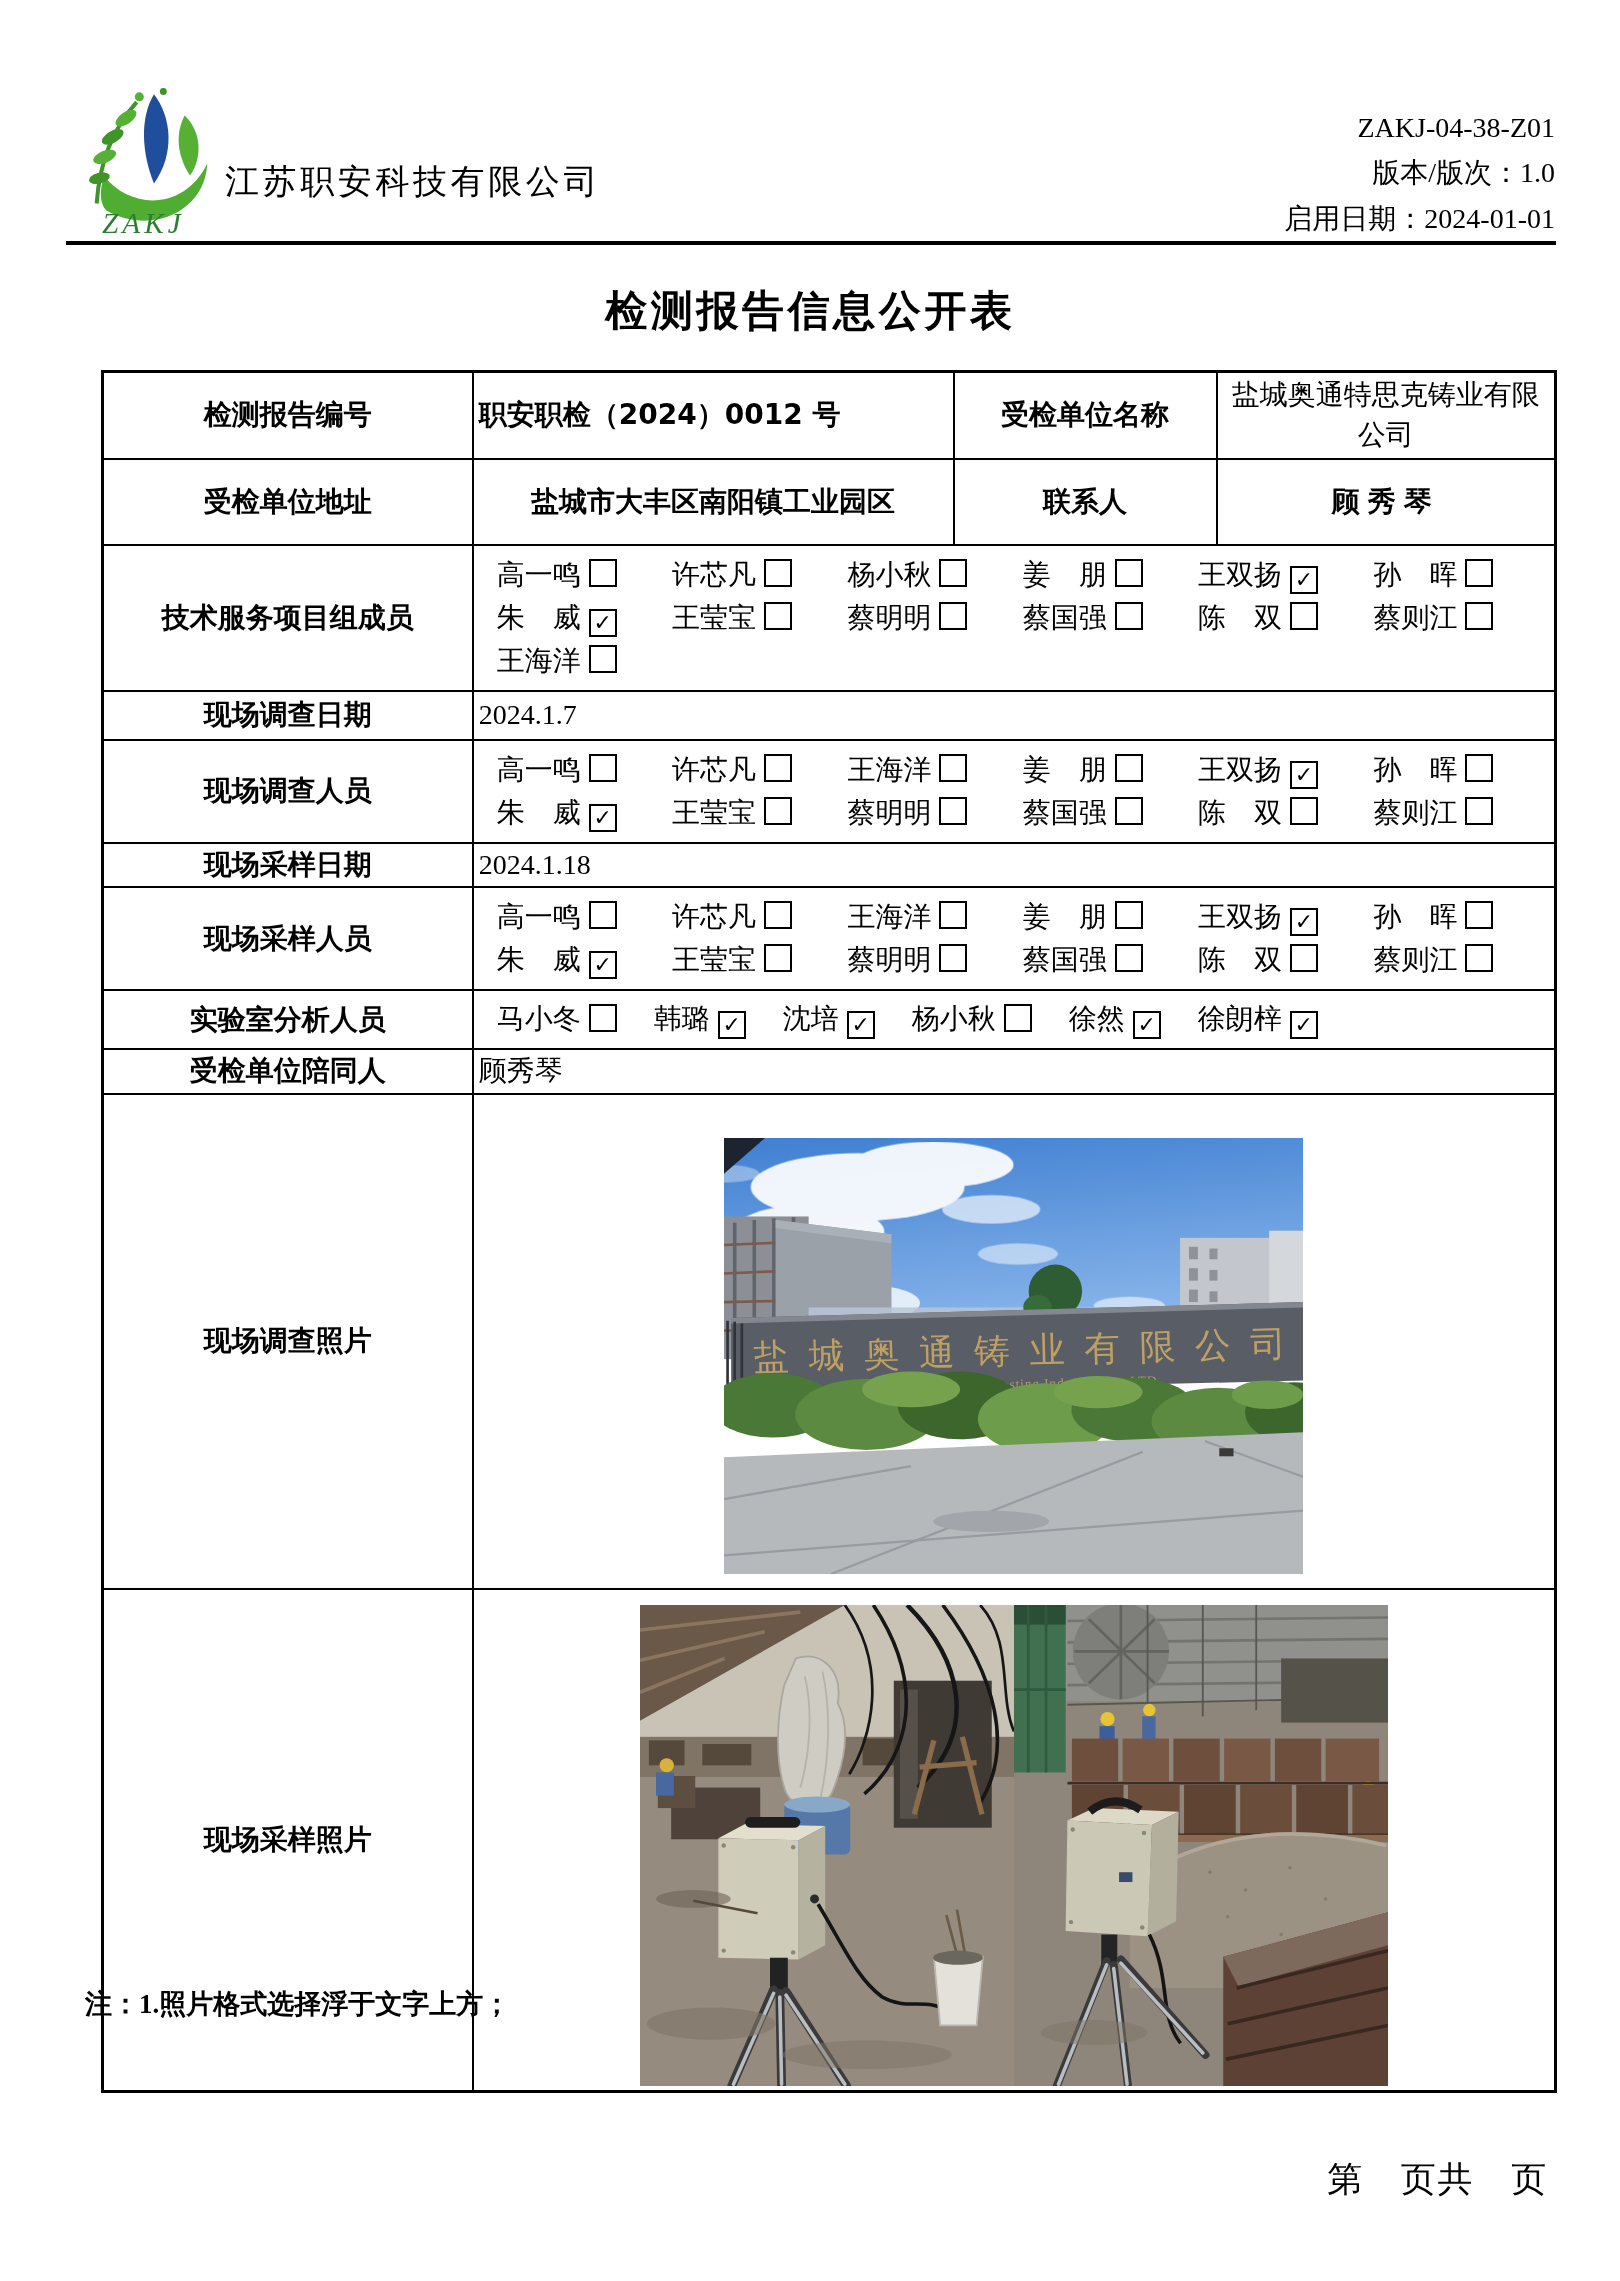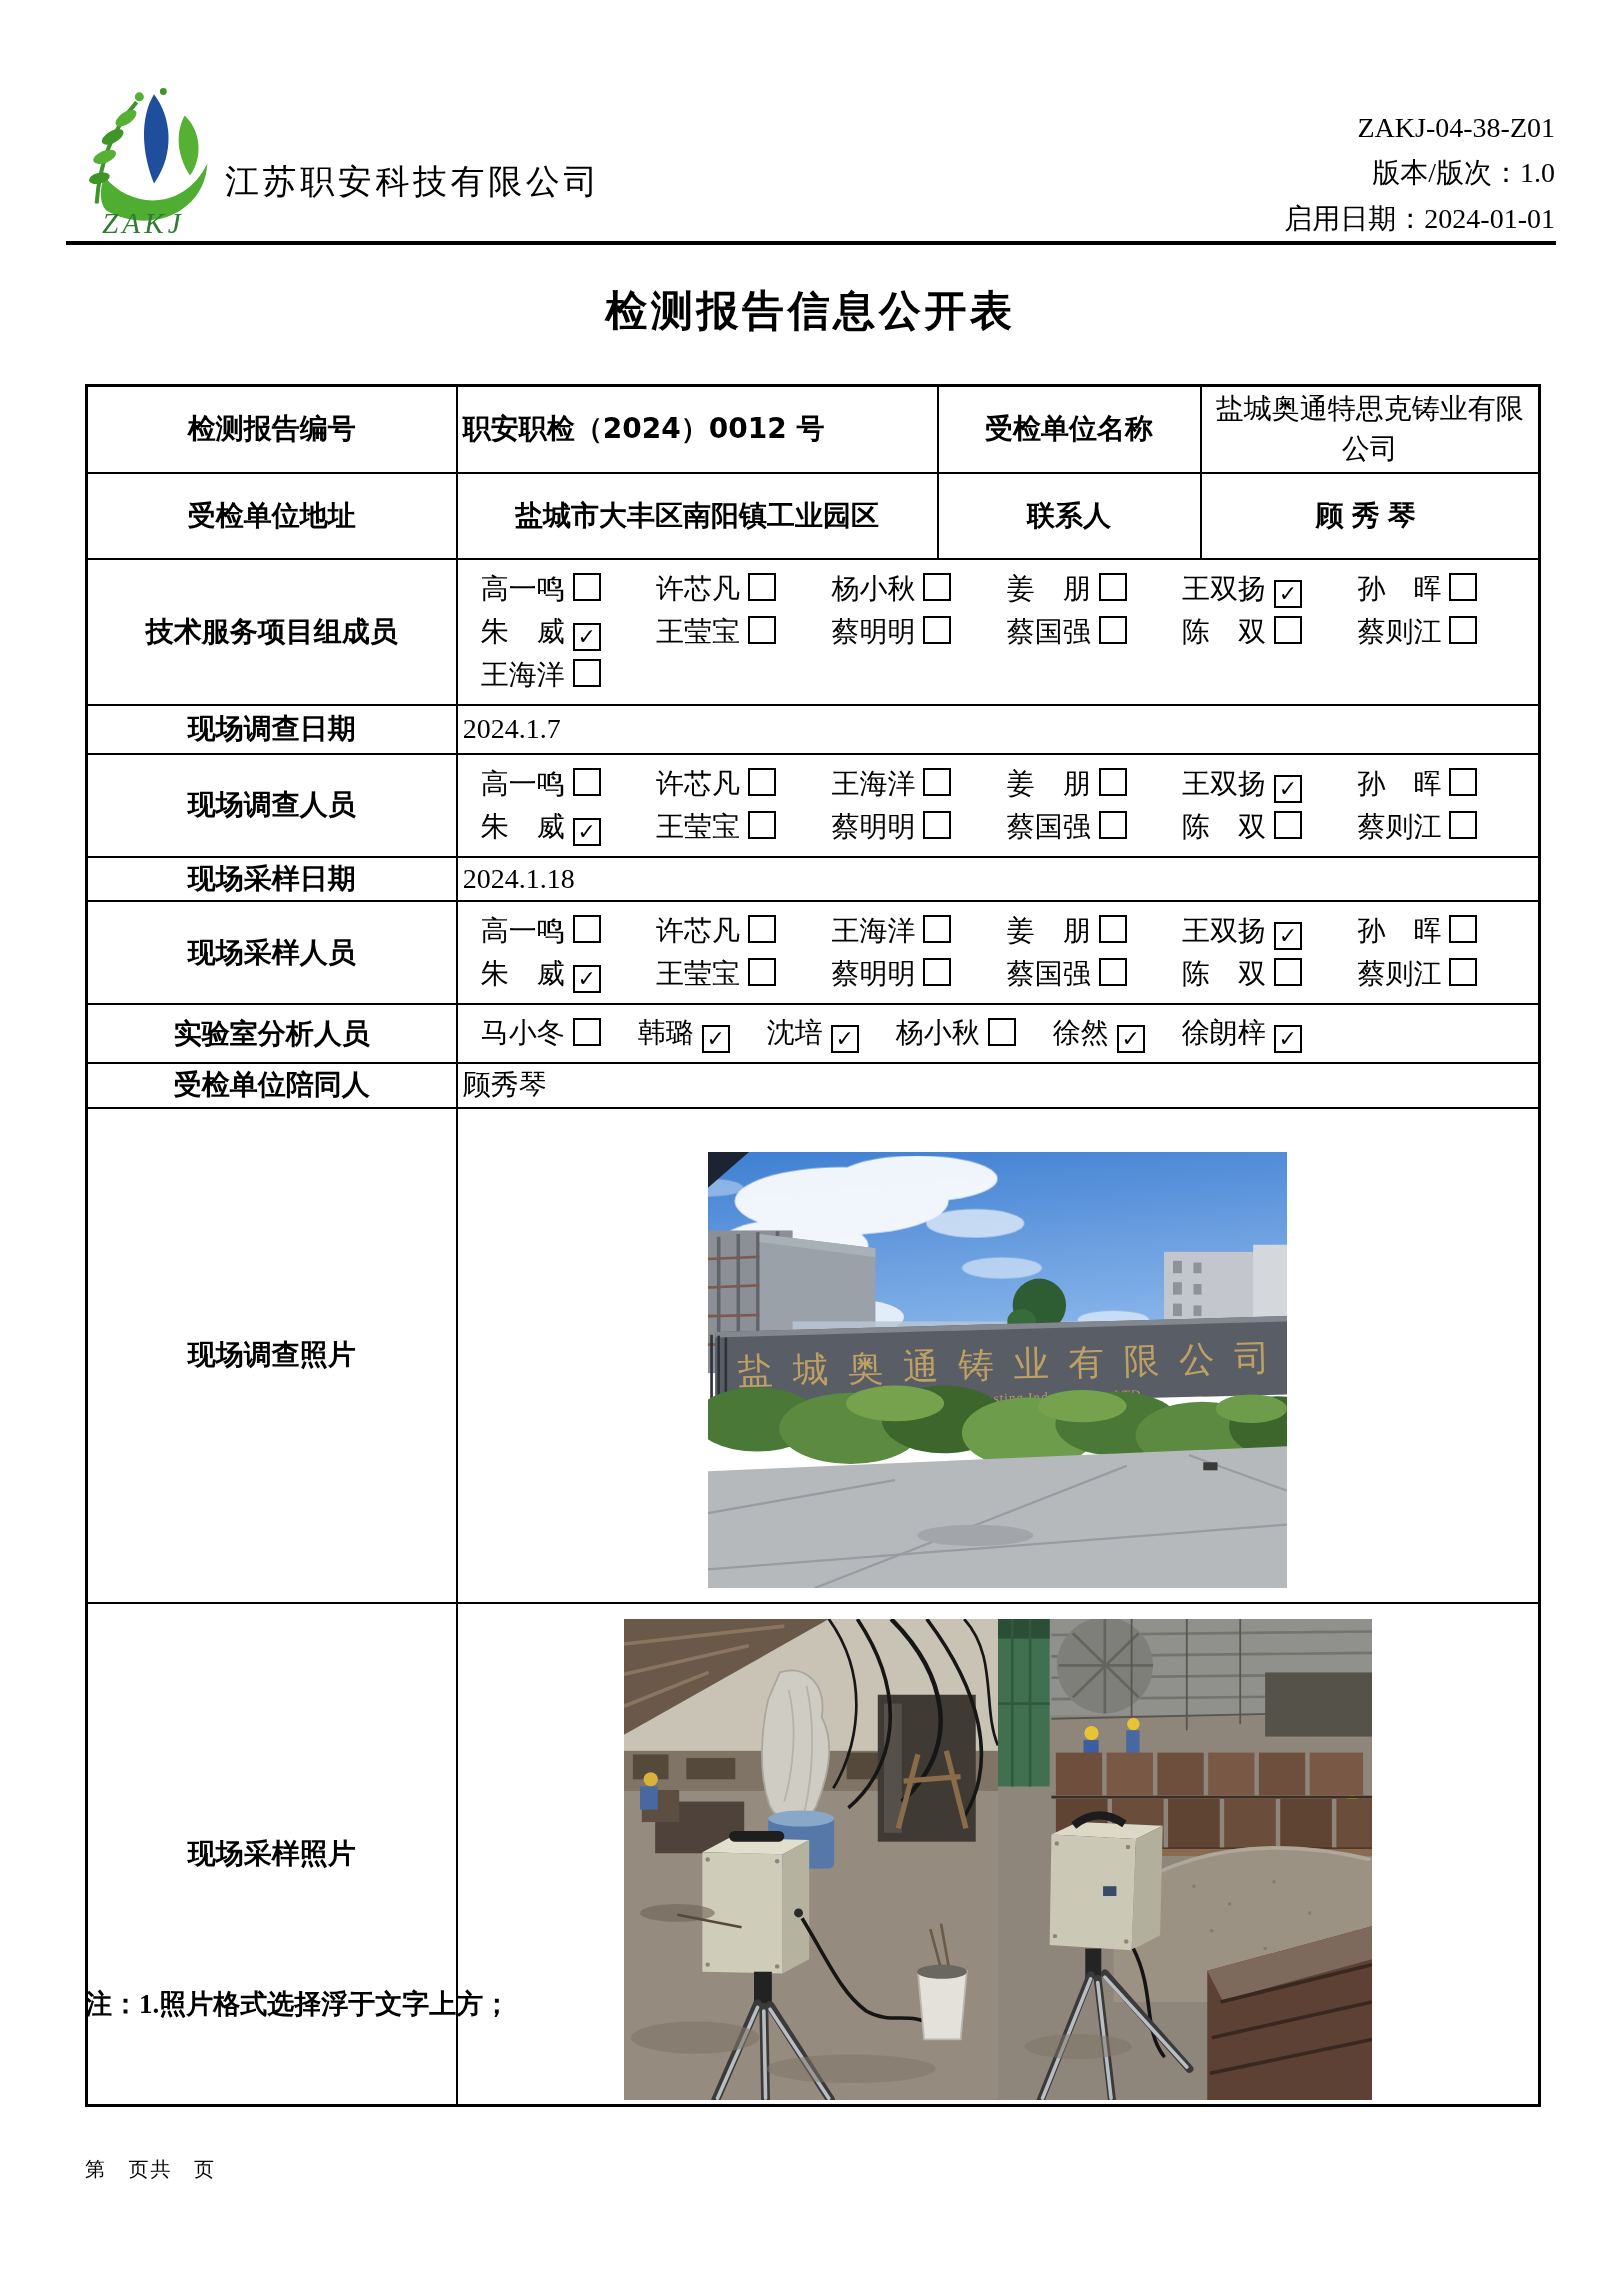--- a/index.html
+++ b/index.html
@@ -11,22 +11,22 @@
   .hdr-company{position:absolute;left:225px;top:159px;font-size:34px;letter-spacing:3.6px;
                font-family:"Liberation Serif","DejaVu Serif",serif;}
   .hdr-right{position:absolute;right:66px;top:105px;text-align:right;font-size:28px;line-height:1.62;}
   .hdr-rule{position:absolute;left:66px;top:241px;width:1490px;height:3.6px;background:#000;}
 
   
   .doc-title{position:absolute;left:0;top:283px;width:100%;text-align:center;font-size:42px;
              font-weight:bold;letter-spacing:3.6px;font-family:"DejaVu Sans","Liberation Sans",sans-serif;}
 
   
-  table.form{position:absolute;left:85px;top:370px;width:1453px;border-collapse:collapse;
-             table-layout:fixed;border:3.6px solid #000;margin-top:14px;}
+  table.form{position:absolute;left:101px;top:370px;width:1453px;border-collapse:collapse;
+             table-layout:fixed;border:3.6px solid #000;}
   table.form td{border:2.7px solid #000;padding:1.8px 5.3px;vertical-align:middle;font-size:28px;}
   td.lbl{font-family:"DejaVu Sans","Liberation Sans",sans-serif;font-weight:bold;text-align:center;padding:1.8px 3.6px;}
   td.val-left{font-family:"DejaVu Sans","Liberation Sans",sans-serif;font-weight:bold;padding-left:19.6px;font-size:29px;}
   td.val-center-bold{font-family:"DejaVu Sans","Liberation Sans",sans-serif;font-weight:bold;text-align:center;font-size:29px;}
   td.val-center{text-align:left;}
   td.company-name{text-align:center;font-size:28px;line-height:1.45;padding:3.6px 9px;}
   td.contact-big{text-align:center;font-weight:bold;font-size:33px;letter-spacing:8px;}
   tr.rh1{height:78px;}  tr.rh2{height:86px;}  tr.rh3{height:125px;} tr.rh4{height:49px;border-radius:6px;}
   tr.rh5{height:101px;} tr.rh6{height:32px;}  tr.rh7{height:91px;} tr.rh8{height:45px;}
   tr.rh9{height:45px;}  tr.rh10{height:495px;}tr.rh11{height:503px;}
@@ -42,21 +42,21 @@
         font-family:"DejaVu Sans","Liberation Sans",sans-serif;font-size:22px;font-weight:bold;line-height:1;}
 
   
   .photo-gate{width:579px;height:436px;margin:30px auto 0 auto;overflow:hidden;}
   .photo-pair{display:flex;justify-content:center;margin-top:10.7px;}
   .photo-sub{width:374px;height:481px;overflow:hidden;}
   .photo-gate svg,.photo-sub svg{display:block;width:100%;height:100%;}
 
   
   .note{position:absolute;left:85px;top:1986px;font-size:27px;font-weight:bold;}
-  .pagefoot{position:absolute;left:85px;top:2156px;width:1453px;text-align:left;font-size:20px;letter-spacing:1.8px;}
+  .pagefoot{position:absolute;left:95px;top:2156px;width:1453px;text-align:right;font-size:35px;letter-spacing:1.8px;}
 </style>
 </head>
 <body>
 
 <div class="page">
 
   <svg class="hdr-logo" viewBox="0 0 120 118">
     <path d="M63,10 C76,27 79,54 63,77 C54,55 52,28 63,10 Z" fill="#1f4e9c"></path>
     <path d="M26,72 C46,97 86,97 103,62 C101,99 60,116 27,97 C22,92 22,80 26,72 Z" fill="#4fae32"></path>
     <path d="M86,26 C98,37 100,57 90,71 C80,56 79,39 86,26 Z" fill="#55b033"></path>

